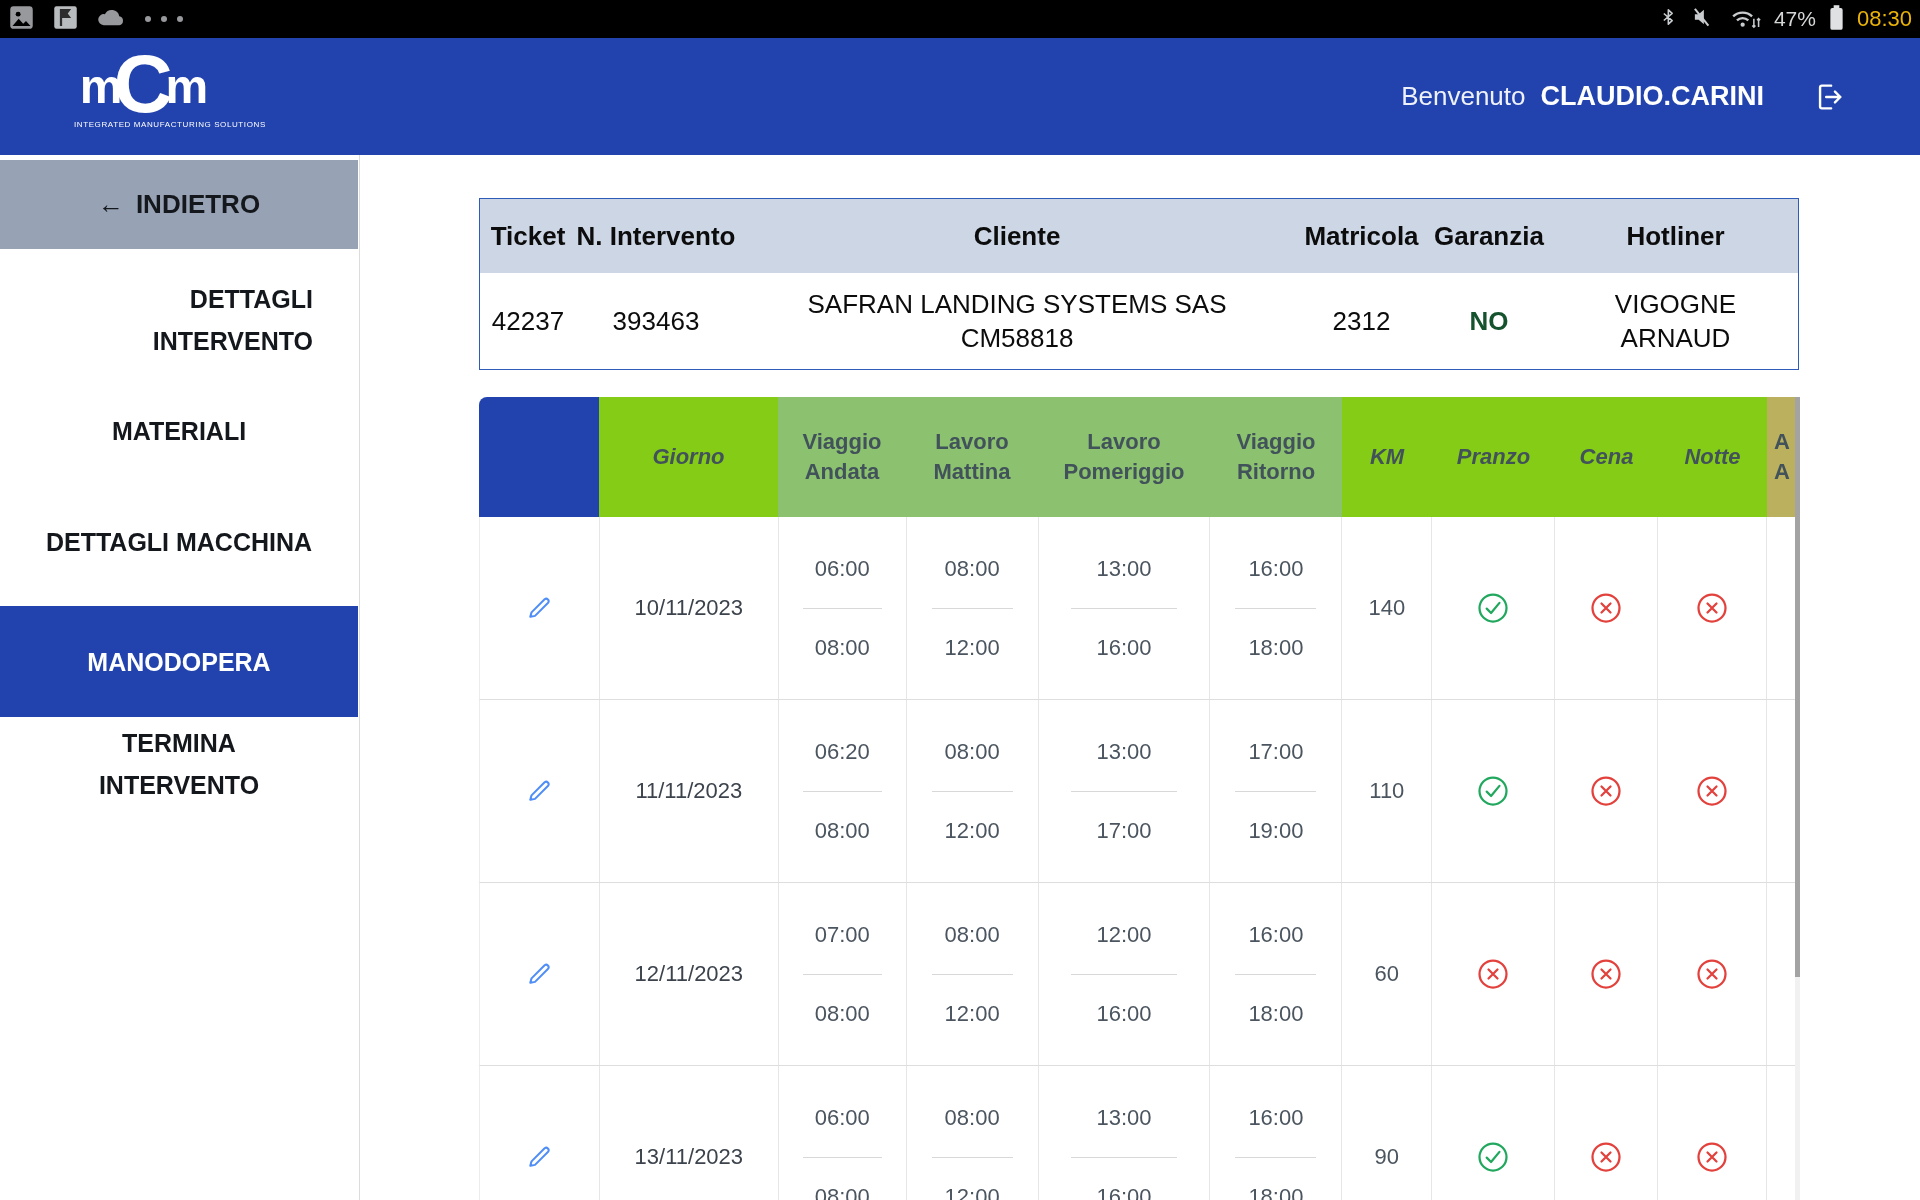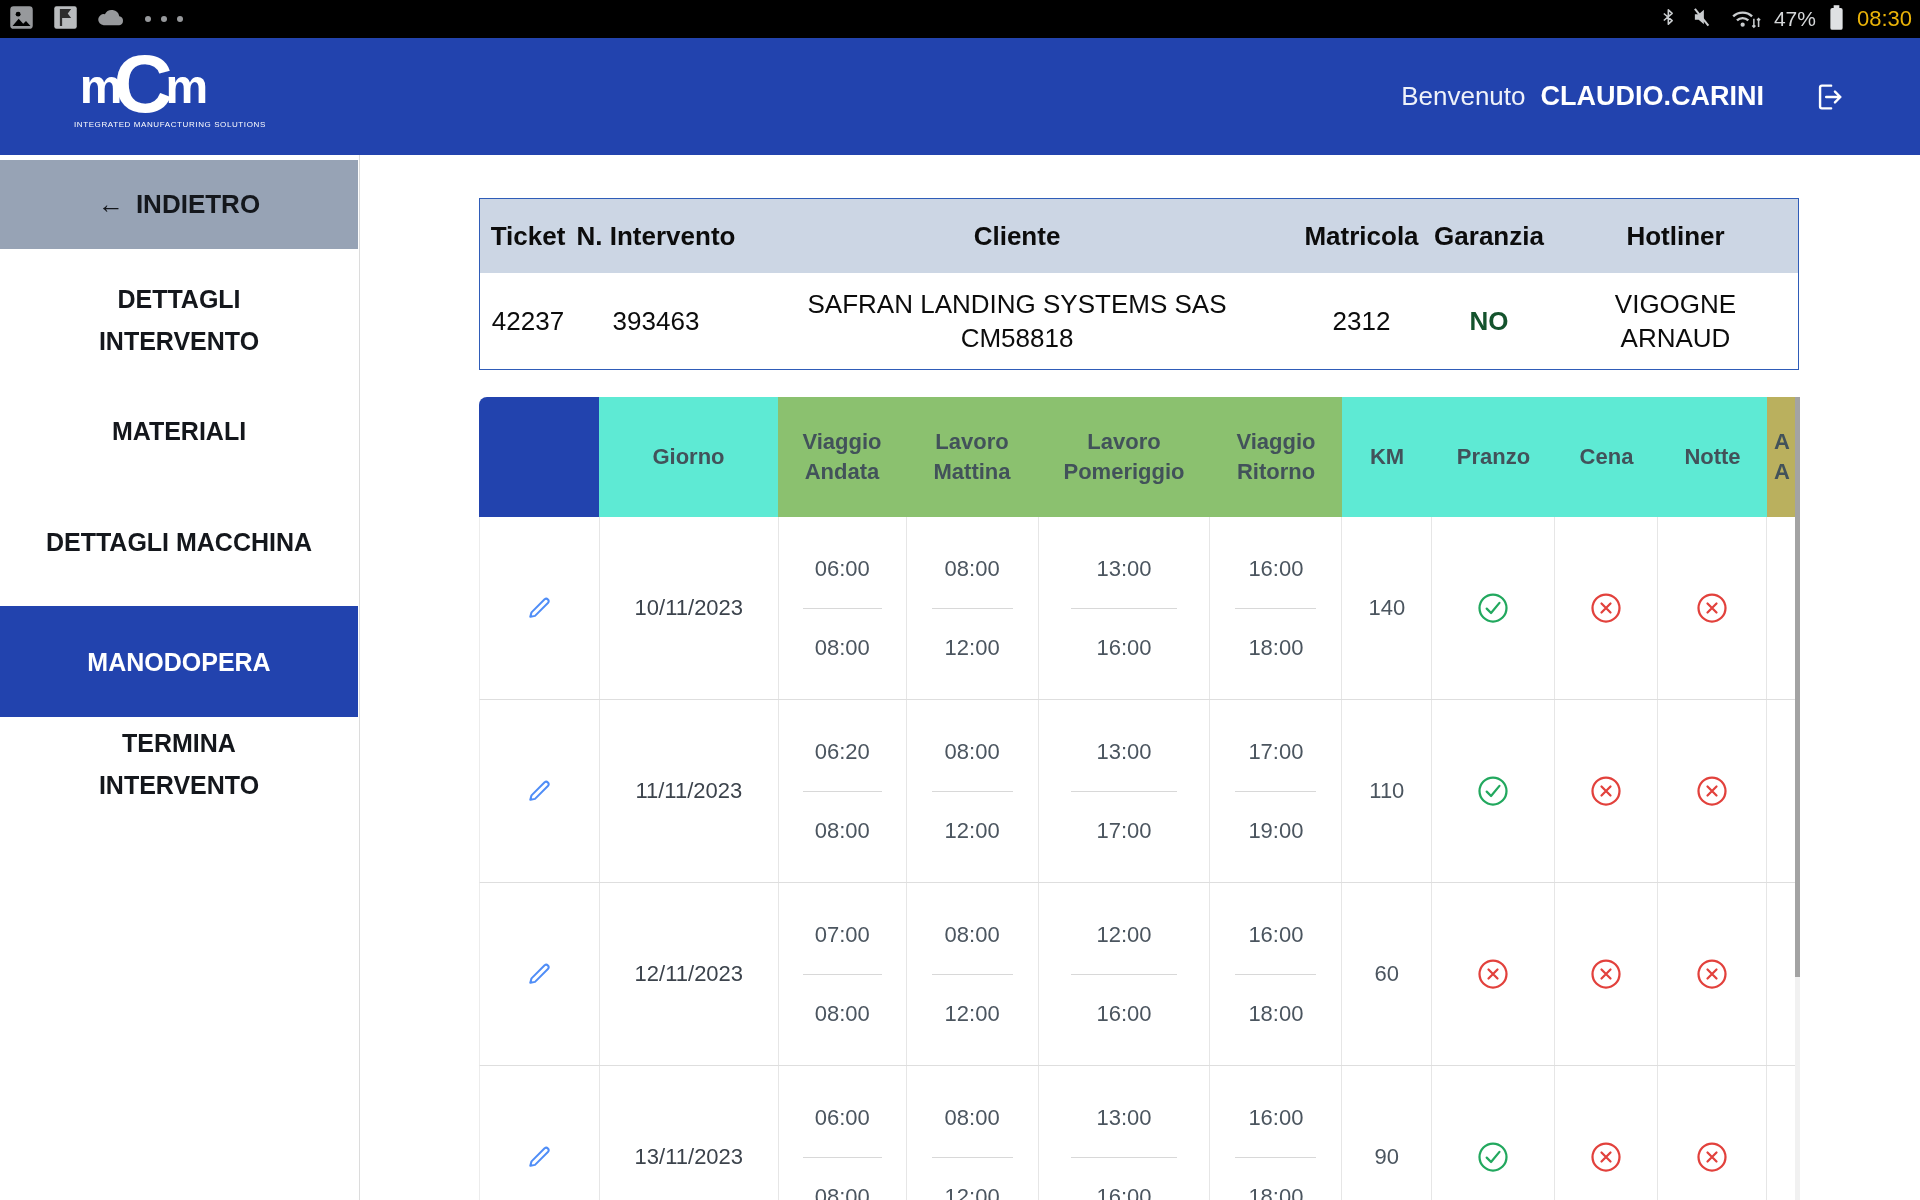--- a/index.html
+++ b/index.html
@@ -30,21 +30,21 @@
   
   #sidebar { position:absolute; top:155px; left:0; width:360px; height:1045px; background:#fff;
              border-right:1px solid #dcdcdc; }
   .sb-back { position:absolute; top:5px; left:0; width:358px; height:89px; background:#97a3b5;
              display:flex; align-items:center; justify-content:center; gap:12px;
              font-weight:700; font-size:26px; color:#14171c; cursor:pointer; }
   .sb-item { position:absolute; left:0; width:358px; display:flex; align-items:center; justify-content:center;
              text-align:center; font-weight:700; font-size:25px; line-height:42px; color:#14171c;
              padding:0 45px; cursor:pointer; }
   .sb-item.active { background:#2243ae; color:#fff; padding:0 20px; }
-  #sbi-0 { top:102px; height:125px; }
+  #sbi-0 { top:102px; height:125px;text-align:right; }
   #sbi-1 { top:246px; height:60px; }
   #sbi-2 { top:324px; height:125px;text-align:center; }
   #sbi-3 { top:451px; height:111px; }
   #sbi-4 { top:546px; height:125px; }
 
   
   #content { position:absolute; top:155px; left:360px; width:1560px; height:1045px; background:#fff;margin-top:40px; }
 
   
   #info-table { position:absolute; left:119px; top:3px; width:1320px; height:172px;
@@ -60,21 +60,21 @@
   .val-cliente { width:480px; }
   .val-hotliner { width:170px; }
   .val-garanzia { color:#14532d; font-weight:700; }
 
   
   #work-table { position:absolute; left:119px; top:202px; width:1316px; }
   .wt-header { display:flex; height:120px; }
   .h-cell { display:flex; align-items:center; justify-content:center; text-align:center;
             font-weight:700; font-size:22px; line-height:30px; color:#42525a; padding:0 8px; }
   .bg-darkblue { background:#2243ae; border-radius:8px 0 0 0; }
-  .bg-steel { background:#5eead4; }
+  .bg-steel { background:#84cc16;font-style:italic; }
   .bg-green { background:#8bc16f; }
   .bg-olive { background:#bab05e; justify-content:flex-start; text-align:left;
               overflow:hidden; padding:0 0 0 7px; }
   .c-edit { width:120px; } .c-day { width:179px; } .c-va { width:128px; } .c-lm { width:132px; }
   .c-lp { width:172px; } .c-vr { width:132px; } .c-km { width:90px; } .c-pranzo { width:123px; }
   .c-cena { width:103px; } .c-notte { width:109px; } .c-extra { width:28px; }
 
   .wt-row { display:flex; height:183px; border-bottom:1px solid #dedede; border-left:1px solid #ececec; }
   .b-cell { display:flex; align-items:center; justify-content:center;
             border-right:1px solid #e6e6e6; color:#4b555f; font-size:22px; }

